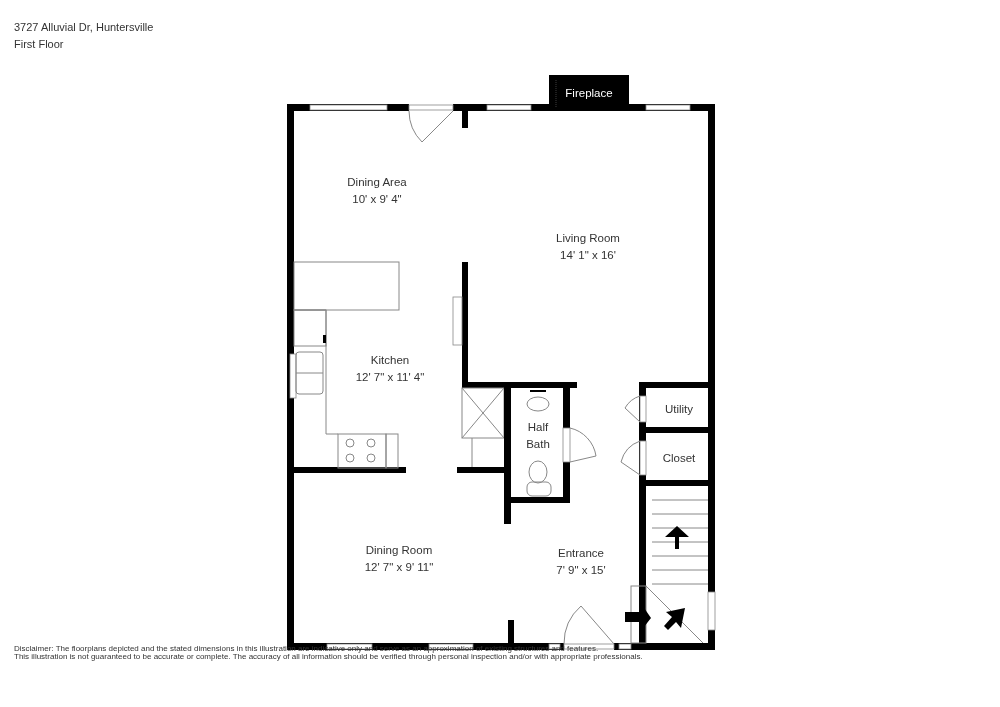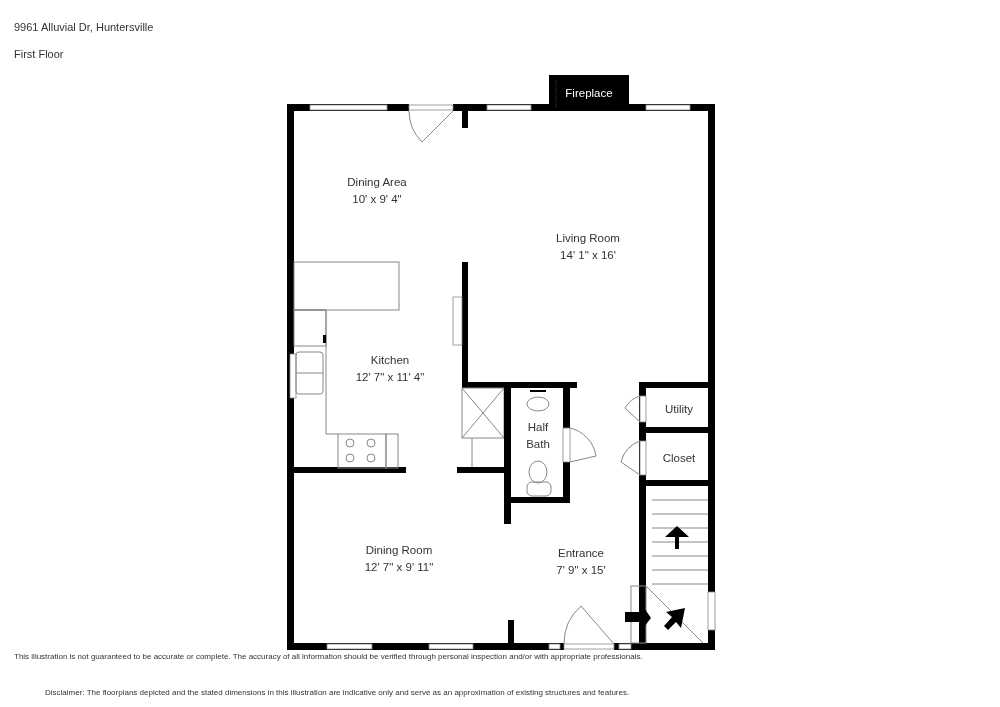--- a/index.html
+++ b/index.html
@@ -1,33 +1,33 @@
 <!DOCTYPE html>
 <html><head>
 <meta charset="utf-8">
 <style>
   html, body { margin:0; padding:0; background:#ffffff; }
   body { width:1000px; height:707px; position:relative; overflow:hidden; font-family:"Liberation Sans", sans-serif; color:#333; }
   .hdr { position:absolute; left:14px; font-size:11px; color:#333; }
   #addr { top:21px; }
-  #floor { top:48px;text-align:center; }
+  #floor { top:38px;text-align:center; }
   .disc { position:absolute; left:14px; font-size:8px; color:#333; white-space:nowrap; }
-  #disc1 { top:688px;margin-left:31px; }
+  #disc1 { top:644px; }
   #disc2 { top:652px; }
   svg { position:absolute; left:0; top:0; }
   .lbl { font-family:"Liberation Sans", sans-serif; font-size:11.5px; fill:#333; text-anchor:middle; }
   .fp { font-family:"Liberation Sans", sans-serif; font-size:11.5px; fill:#fff; text-anchor:middle; }
   .w { fill:#000; }
   .thin { fill:none; stroke:#888; stroke-width:1; }
   .win { fill:#fff; stroke:#888; stroke-width:0.8; }
 </style>
 </head>
 <body>
 
-<div id="addr" class="hdr">9961 Alluvial Dr, Huntersville</div>
+<div id="addr" class="hdr">3727 Alluvial Dr, Huntersville</div>
 <div id="floor" class="hdr">First Floor</div>
 
 <svg width="1000" height="707" viewBox="0 0 1000 707">
 
   <g>
     <rect class="w" x="287" y="104" width="428" height="7"></rect>
     <rect class="w" x="287" y="104" width="7" height="546"></rect>
     <rect class="w" x="708" y="104" width="7" height="546"></rect>
     <rect class="w" x="287" y="643" width="428" height="7"></rect>
   </g>

